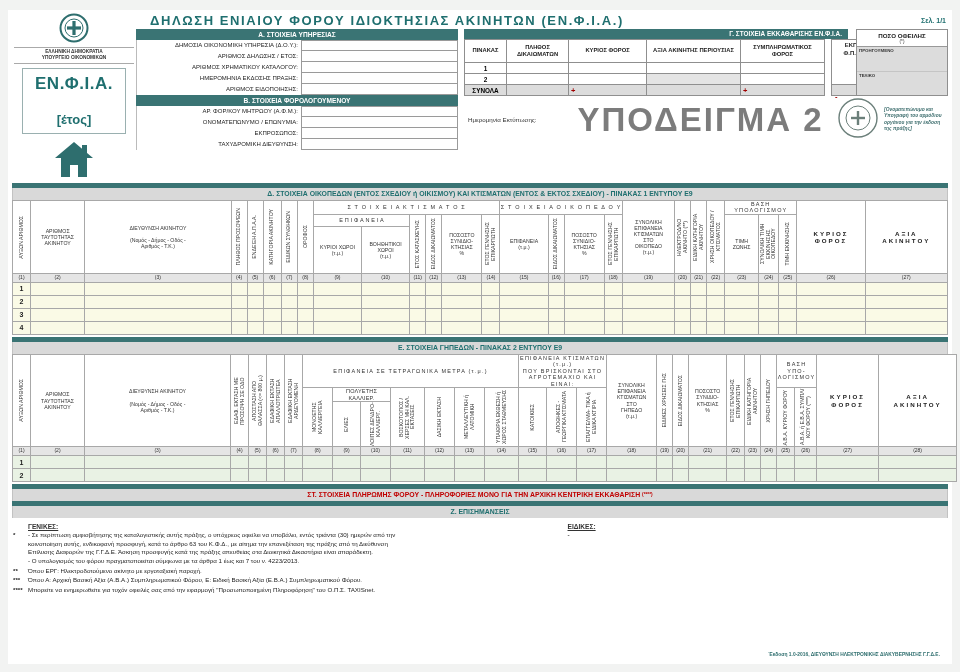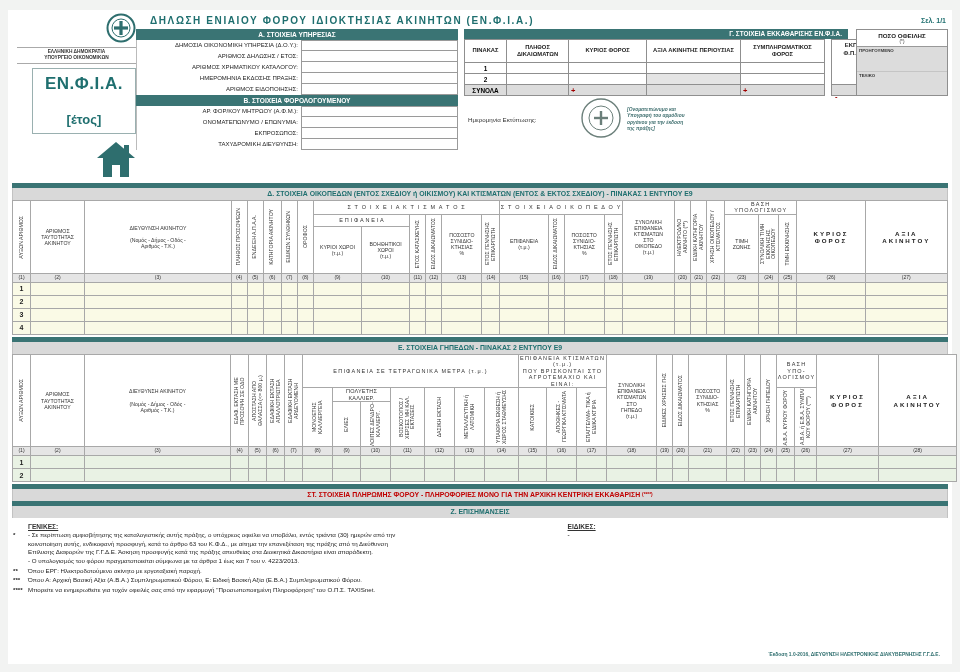--- a/index.html
+++ b/index.html
@@ -3,30 +3,30 @@
 <meta charset="utf-8">
 <style>
   :root{ --teal:#3a7474; --tealtxt:#1f6f6f; }
   *{box-sizing:border-box;}
   html,body{margin:0;padding:0;}
   body{width:960px;height:672px;background:#f2f3f2;font-family:"Liberation Sans",sans-serif;position:relative;overflow:hidden;}
   .page{position:absolute;left:8px;top:10px;width:944px;height:654px;background:#fff;padding:2px 4px;}
 
   
   .top{display:flex;}
-  .logo{width:124px;flex:none;display:flex;flex-direction:column;align-items:flex-end;padding-top:1px;}
+  .logo{width:124px;flex:none;display:flex;flex-direction:column;align-items:center;padding-top:1px;}
   .gov{font-size:4.8px;color:#333;text-align:center;line-height:1.35;border-top:1px solid #aaa;border-bottom:1px solid #aaa;padding:1px 2px;width:96%;font-weight:bold;}
   .enfiabox{border:1px solid #9ab0b0;margin-top:4px;padding:5px 8px 6px;text-align:center;width:84%;}
   .enfia{font-size:17px;font-weight:bold;color:var(--tealtxt);letter-spacing:.5px;}
   .etos{font-size:13px;font-weight:bold;color:var(--tealtxt);margin-top:18px;}
   .housewrap{margin-top:7px;}
 
   .topright{flex:1;display:flex;flex-direction:column;min-width:0;}
   .titlerow{display:flex;align-items:center;height:17px;padding-left:14px;}
-  .tmain{color:var(--tealtxt);font-weight:bold;font-size:10px;letter-spacing:1.6px;white-space:nowrap;}
+  .tmain{color:var(--tealtxt);font-weight:bold;font-size:13px;letter-spacing:1.6px;white-space:nowrap;}
   .tsub{color:var(--tealtxt);font-weight:bold;font-size:9.5px;margin-left:7px;white-space:nowrap;}
   .sheet{margin-left:auto;color:var(--tealtxt);font-weight:bold;font-size:7px;padding-right:2px;white-space:nowrap;}
 
   .topgrid{display:flex;flex:1;}
   .abcol{width:322px;flex:none;}
   .bar{background:var(--teal);color:#fff;font-weight:bold;font-size:6.6px;text-align:center;height:11px;line-height:11px;}
   .abrows{border-left:1px solid #bbb;}
   .abrow{display:flex;height:11px;}
   .abl{width:164px;flex:none;font-size:6px;color:#222;text-align:right;padding-right:3px;line-height:11px;white-space:nowrap;overflow:hidden;}
   .abv{flex:1;border:1px solid #9a9a9a;background:#fff;}
@@ -239,20 +239,21 @@
             <div class="amt">
               <div class="amth">ΠΟΣΟ ΟΦΕΙΛΗΣ</div>
               <div class="amts">(*)</div>
               <div class="amtrow first">ΠΡΟΗΓΟΥΜΕΝΟ</div>
               <div class="amtrow">ΤΕΛΙΚΟ</div>
             </div>
           </div>
 
           <div class="strip">
             <div class="pdate">Ημερομηνία Εκτύπωσης:</div>
+            <div class="wm">ΥΠΟΔΕΙΓΜΑ 2</div>
             <div class="stamp">
               <svg width="42" height="42" viewBox="0 0 42 42">
                 <circle cx="21" cy="21" r="19" fill="none" stroke="#6b7f7a" stroke-width="1.4"></circle>
                 <circle cx="21" cy="21" r="12" fill="none" stroke="#6b7f7a" stroke-width="1"></circle>
                 <rect x="19.8" y="14" width="2.4" height="14" fill="#6b7f7a"></rect>
                 <rect x="14" y="19.8" width="14" height="2.4" fill="#6b7f7a"></rect>
               </svg>
             </div>
             <div class="stampnote">[Ονοματεπώνυμο και Υπογραφή του αρμόδιου οργάνου για την έκδοση της πράξης]</div>
           </div>

